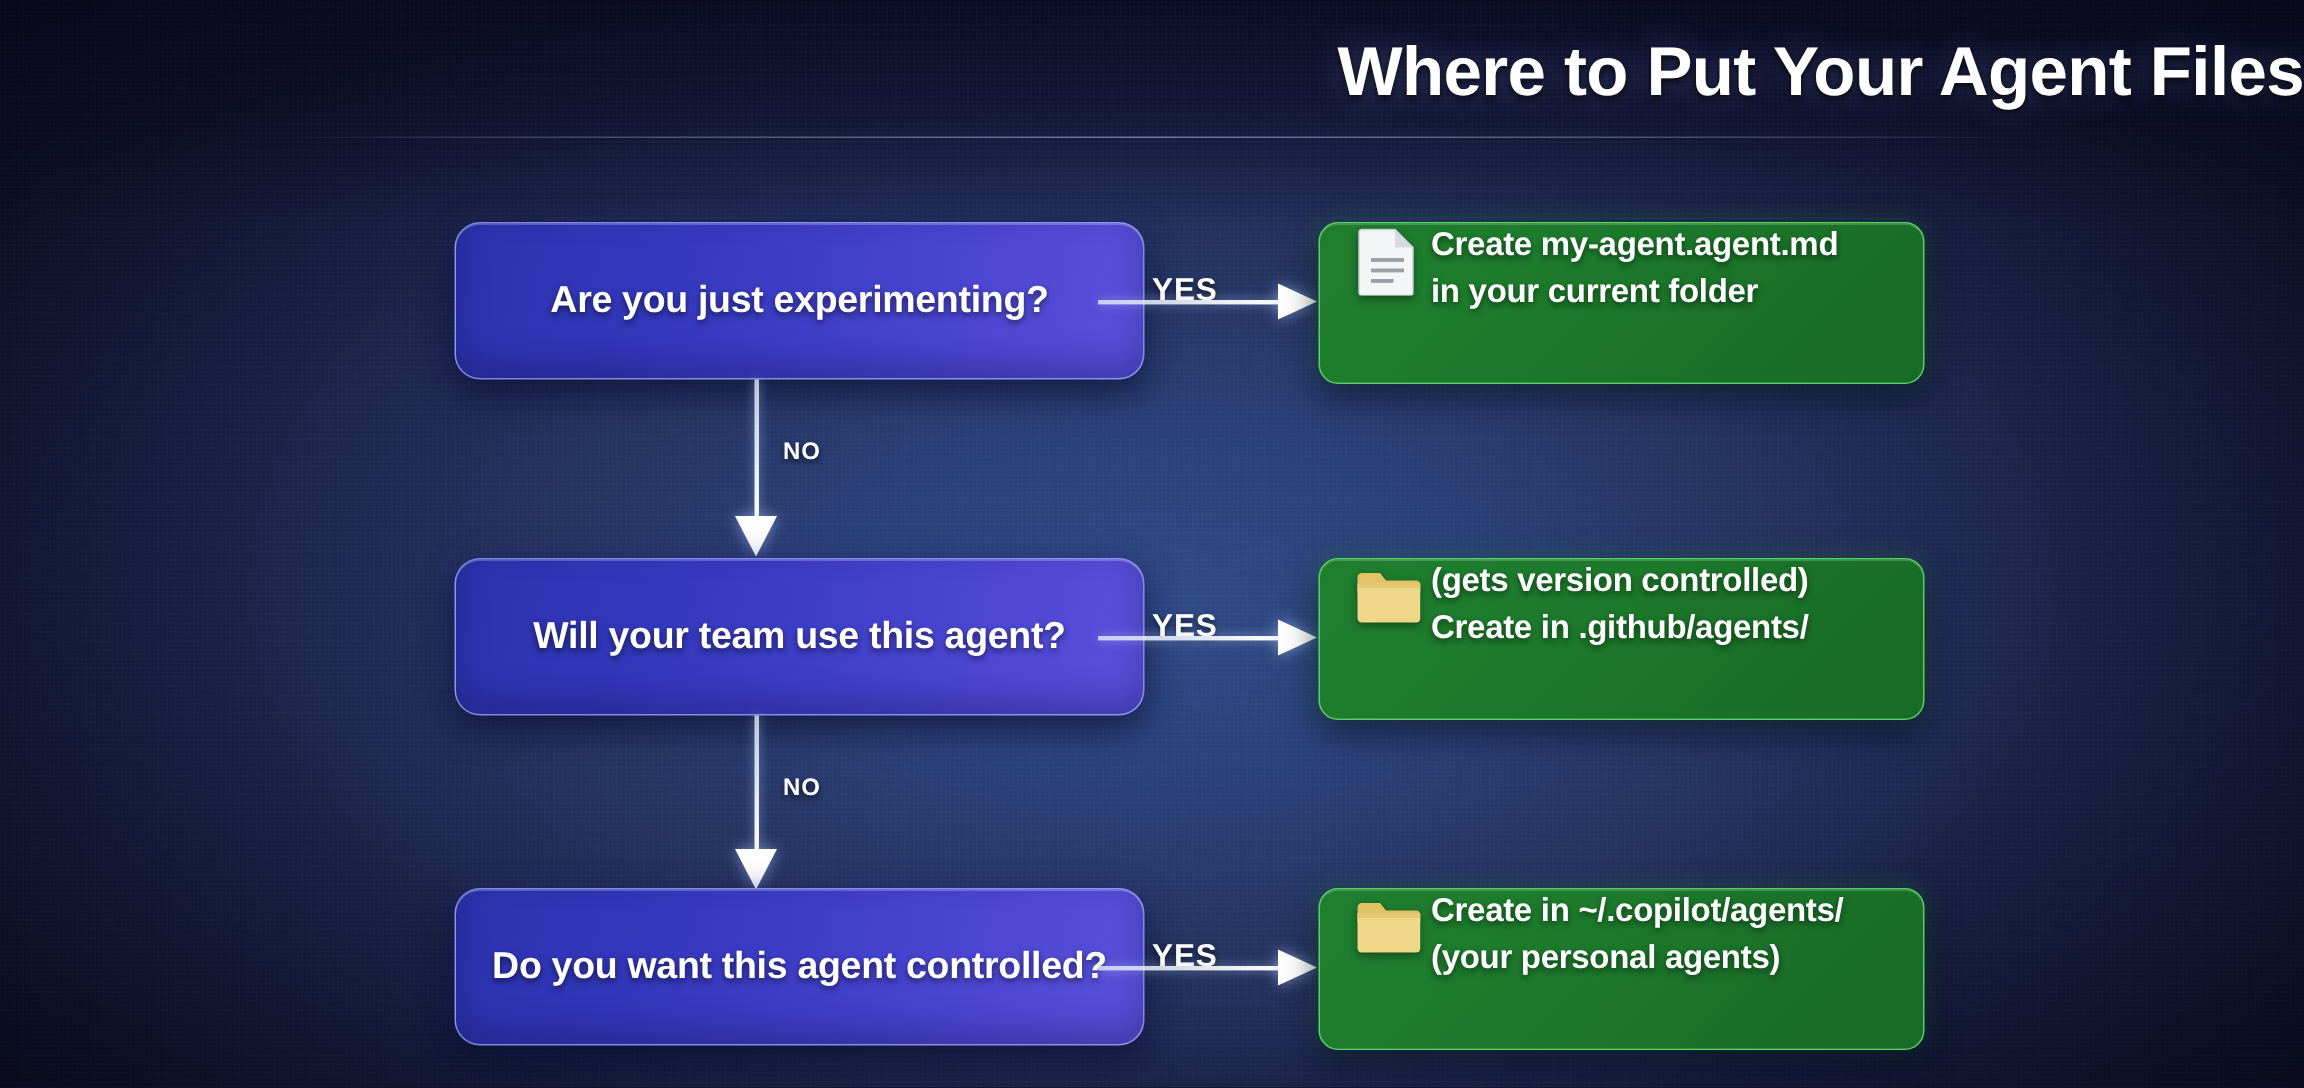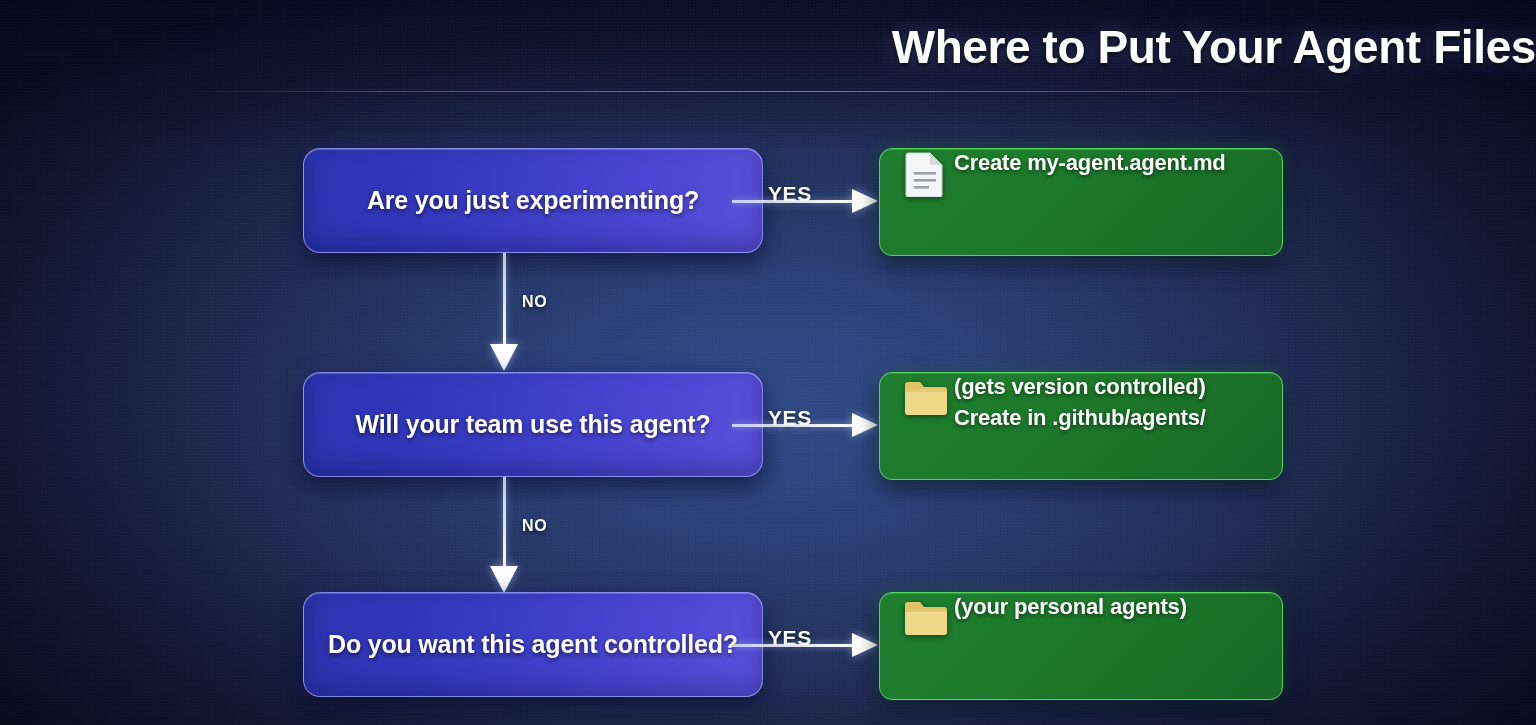--- a/index.html
+++ b/index.html
@@ -297,20 +297,21 @@
         <svg width="40" height="46" viewBox="0 0 40 46">
           <path d="M3 2 h22 l12 12 v30 a2 2 0 0 1 -2 2 h-32 a2 2 0 0 1 -2 -2 v-40 a2 2 0 0 1 2 -2 z" fill="#f4f5f6" stroke="#c9ced3" stroke-width="1"></path>
           <path d="M25 2 l12 12 h-12 z" fill="#d6dade"></path>
           <rect x="9" y="21" width="22" height="2.6" fill="#9aa2a9"></rect>
           <rect x="9" y="28" width="22" height="2.6" fill="#9aa2a9"></rect>
           <rect x="9" y="35" width="15" height="2.6" fill="#9aa2a9"></rect>
         </svg>
       </span>
       <span class="result-text">
         <span class="result-line">Create my-agent.agent.md</span>
+        <span class="result-line">in your current folder</span>
       </span>
     </div>
   </div>
 
   <div class="no-connector no-0">
     <div class="no-line"></div>
     <div class="no-head"></div>
     <span class="no-label">NO</span>
   </div>
 
@@ -359,18 +360,19 @@
 
     <div class="result">
       <span class="icon-slot">
         <svg width="44" height="38" viewBox="0 0 44 38">
           <path d="M2 6 a3 3 0 0 1 3 -3 h12 l4 5 h20 a3 3 0 0 1 3 3 v5 h-42 z" fill="#e2c264"></path>
           <path d="M2 10 h42 v23 a3 3 0 0 1 -3 3 h-36 a3 3 0 0 1 -3 -3 z" fill="#f0d88a"></path>
           <path d="M2 10 h42 v3 h-42 z" fill="#d9bd60" opacity="0.55"></path>
         </svg>
       </span>
       <span class="result-text">
+        <span class="result-line">Create in ~/.copilot/agents/</span>
         <span class="result-line">(your personal agents)</span>
       </span>
     </div>
   </div>
 
 </div>
 
 </body></html>

